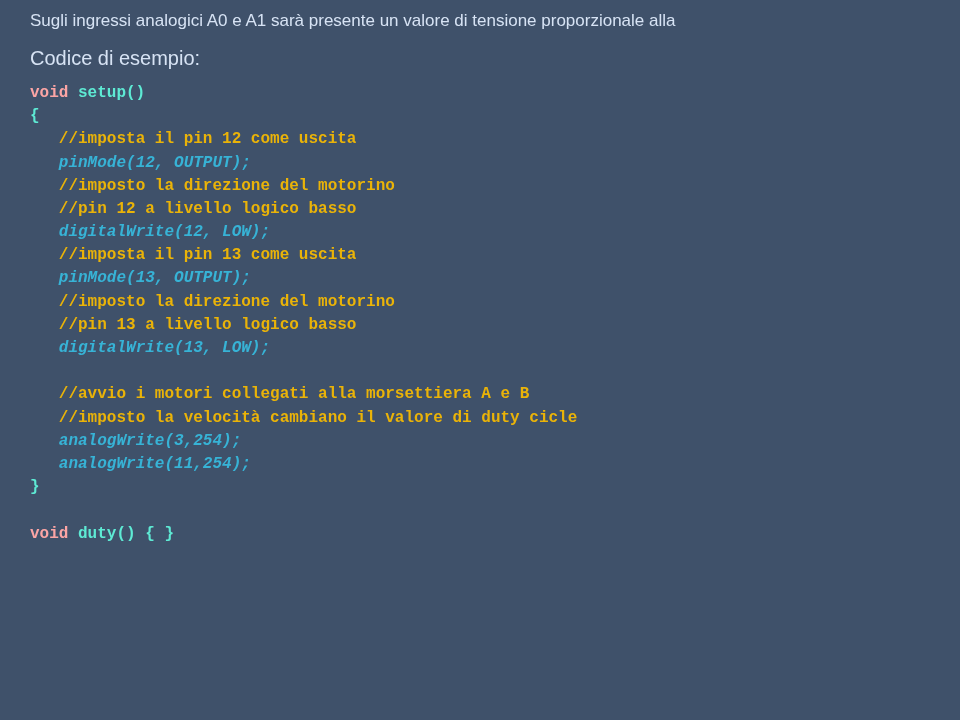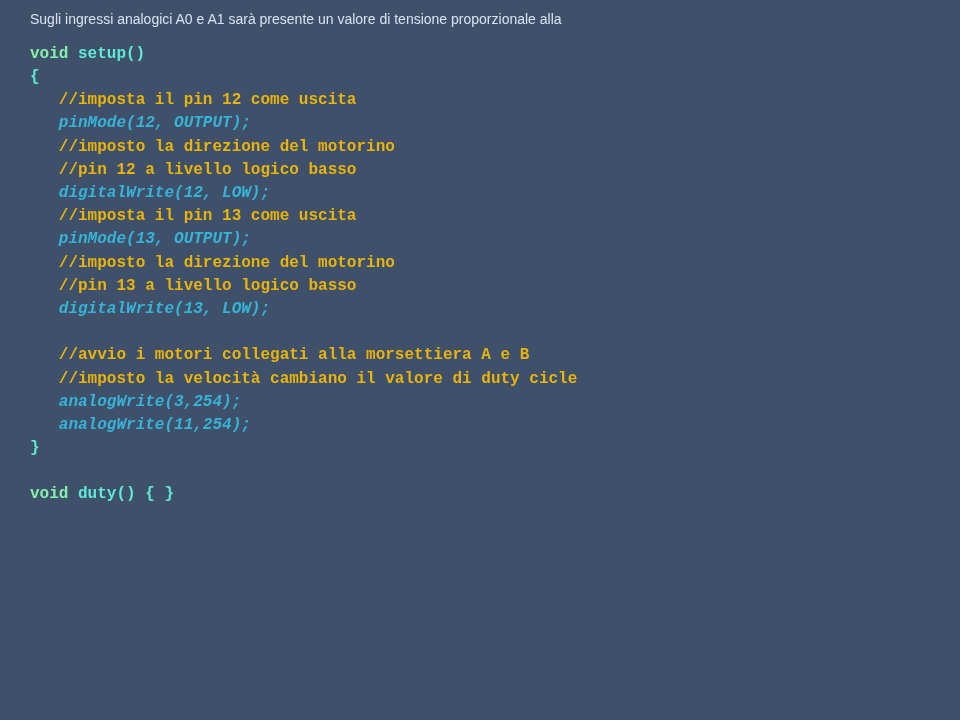--- a/index.html
+++ b/index.html
@@ -11,51 +11,52 @@
     font-family: Arial, Helvetica, sans-serif;
     color: #fff;
     overflow: hidden;
   }
   .page {
     padding: 10px 30px 30px 30px;
     box-sizing: border-box;
   }
   .intro {
     color: #d7e3f4;
-    font-size: 14px;
+    font-size: 17px;
     line-height: 1.35;
     margin: 0 0 14px 0;
   }
   .label {
     color: #d7e3f4;
     font-size: 20px;
     margin: 0 0 12px 0;
   }
   pre.code {
     margin: 0;
     font-family: "Courier New", Courier, monospace;
     font-size: 16px;
     line-height: 1.45;
     white-space: pre;
     font-weight: bold;
   }
-  .kw   { color: #86efac; }    
+  .kw   { color: #fca5a5; }    
   .call { color: #37b3d6; font-style: italic; }    
   .cmt  { color: #eab308; font-weight: bold; } 
   .body { color: #5eead4; }    
 </style>
 </head>
 <body>
 
 <div class="page">
 
   <p class="intro">
     <span>Sugli ingressi analogici A0 e A1 sarà presente un valore di tensione proporzionale alla</span><br>
   </p>
 
+  <p class="label">Codice di esempio:</p>
 
 <pre class="code"><span class="kw">void</span><span class="body"> setup()</span>
 <span class="body">{</span>
    <span class="cmt">//imposta il pin 12 come uscita</span>
    <span class="call">pinMode(12, OUTPUT);</span>
    <span class="cmt">//imposto la direzione del motorino</span>
    <span class="cmt">//pin 12 a livello logico basso</span>
    <span class="call">digitalWrite(12, LOW);</span>
    <span class="cmt">//imposta il pin 13 come uscita</span>
    <span class="call">pinMode(13, OUTPUT);</span>

